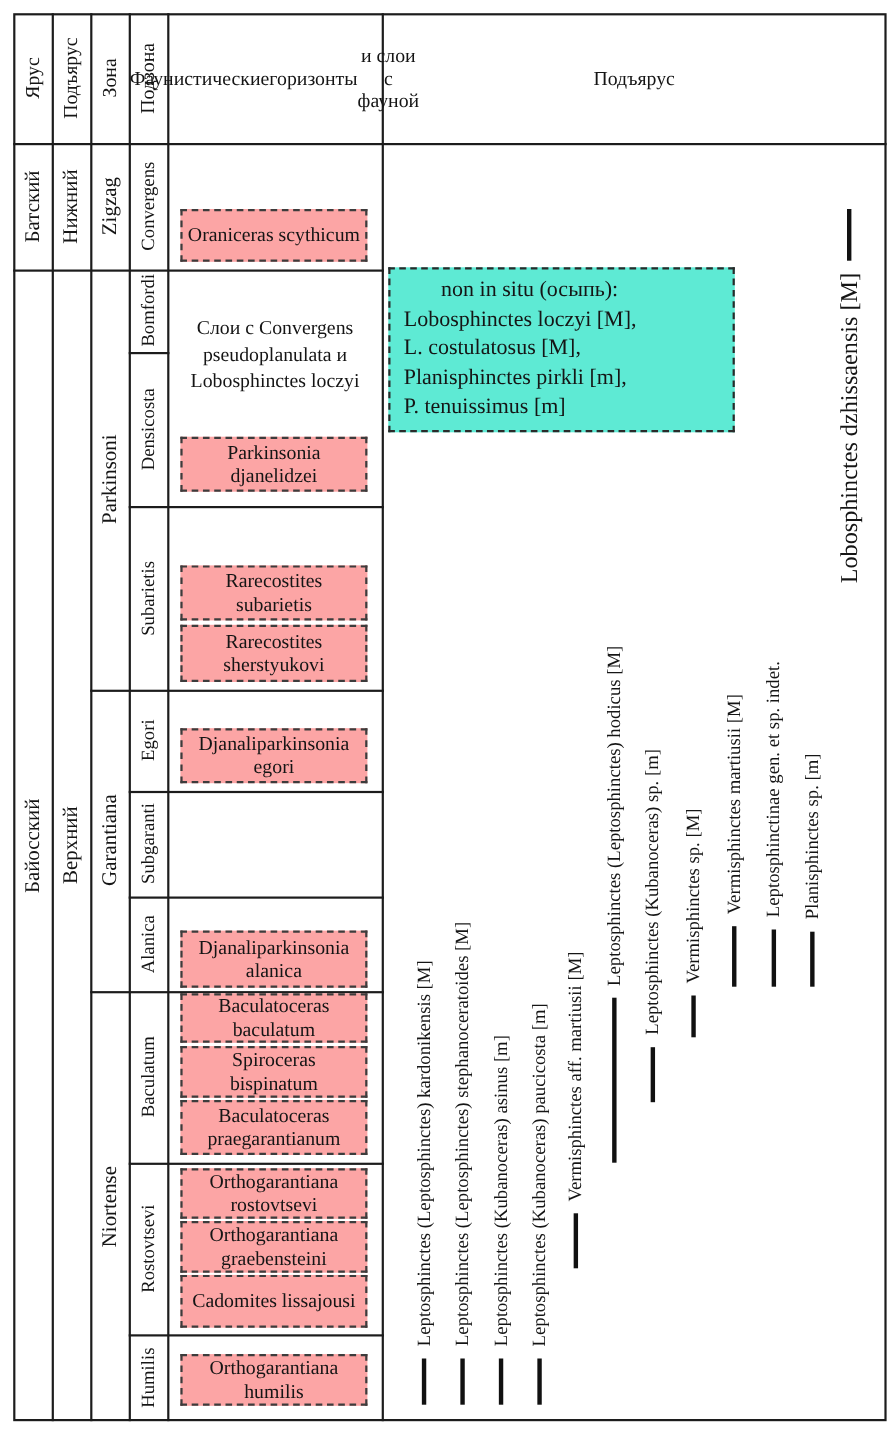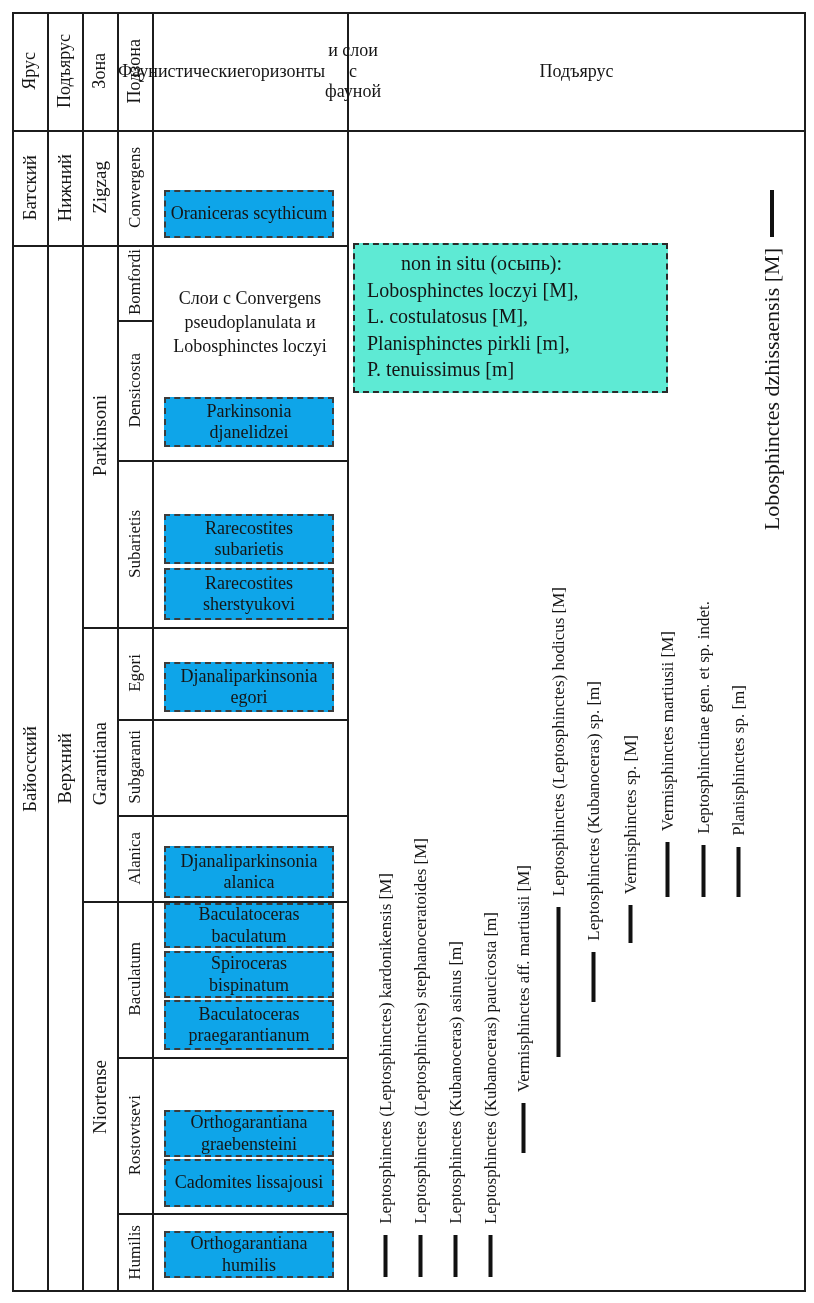--- a/index.html
+++ b/index.html
@@ -17,21 +17,21 @@
     box-sizing:border-box;text-align:center;line-height:1.15;
   }
   .vtext{writing-mode:vertical-rl;transform:rotate(180deg);white-space:nowrap;}
   .hdr{font-size:18px;}
   .stage{font-size:19px;}
   .zone{font-size:19px;}
   .subzone{font-size:17px;}
   .fauna-box{
     position:absolute;left:164px;width:170px;box-sizing:border-box;
     border:2px dashed #3c3c3c;display:flex;align-items:center;justify-content:center;
-    text-align:center;font-size:18px;line-height:1.18;padding:1px 3px;background:#0ea5e9;
+    text-align:center;font-size:18px;line-height:1.18;padding:1px 3px;background:#fca5a5;
   }
   .fauna-plain{
     position:absolute;left:154px;width:192px;box-sizing:border-box;
     display:flex;align-items:center;justify-content:center;
     text-align:center;font-size:18px;line-height:1.35;
   }
   .bigbox{
     position:absolute;left:353px;top:243px;width:315px;height:150px;
     box-sizing:border-box;border:2px dashed #2a2a2a;background:#5eead4;
     font-size:20px;line-height:1.33;padding:5px 4px 5px 12px;
@@ -153,20 +153,21 @@
   <div class="fauna-box" style="top:190px;height:48px;">Oraniceras scythicum</div>
   <div class="fauna-plain" style="top:280px;height:84px;">Слои с Convergens pseudoplanulata и Lobosphinctes loczyi</div>
   <div class="fauna-box" style="top:397px;height:50px;">Parkinsonia djanelidzei</div>
   <div class="fauna-box" style="top:514px;height:50px;">Rarecostites subarietis</div>
   <div class="fauna-box" style="top:568px;height:52px;">Rarecostites sherstyukovi</div>
   <div class="fauna-box" style="top:662px;height:50px;">Djanaliparkinsonia egori</div>
   <div class="fauna-box" style="top:846px;height:52px;">Djanaliparkinsonia alanica</div>
   <div class="fauna-box" style="top:903px;height:45px;">Baculatoceras baculatum</div>
   <div class="fauna-box" style="top:951px;height:47px;">Spiroceras bispinatum</div>
   <div class="fauna-box" style="top:1000px;height:50px;">Baculatoceras praegarantianum</div>
+  <div class="fauna-box" style="top:1062px;height:46px;">Orthogarantiana rostovtsevi</div>
   <div class="fauna-box" style="top:1110px;height:47px;">Orthogarantiana graebensteini</div>
   <div class="fauna-box" style="top:1159px;height:48px;">Cadomites lissajousi</div>
   <div class="fauna-box" style="top:1231px;height:47px;">Orthogarantiana humilis</div>
 
   <div class="bigbox">
     <div class="t">non in situ (осыпь):</div>
     <div>Lobosphinctes loczyi [M],</div>
     <div>L. costulatosus [M],</div>
     <div>Planisphinctes pirkli [m],</div>
     <div>P. tenuissimus [m]</div>

